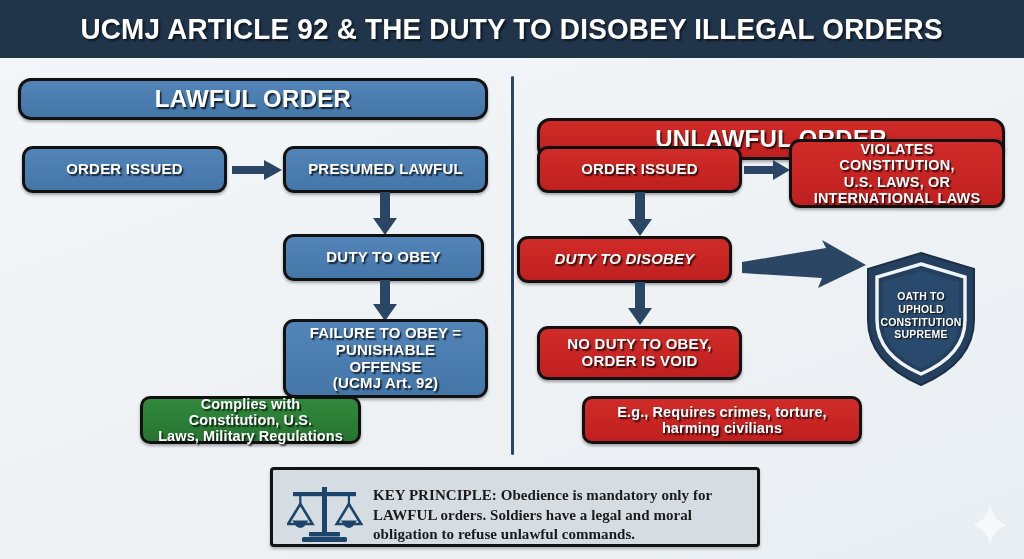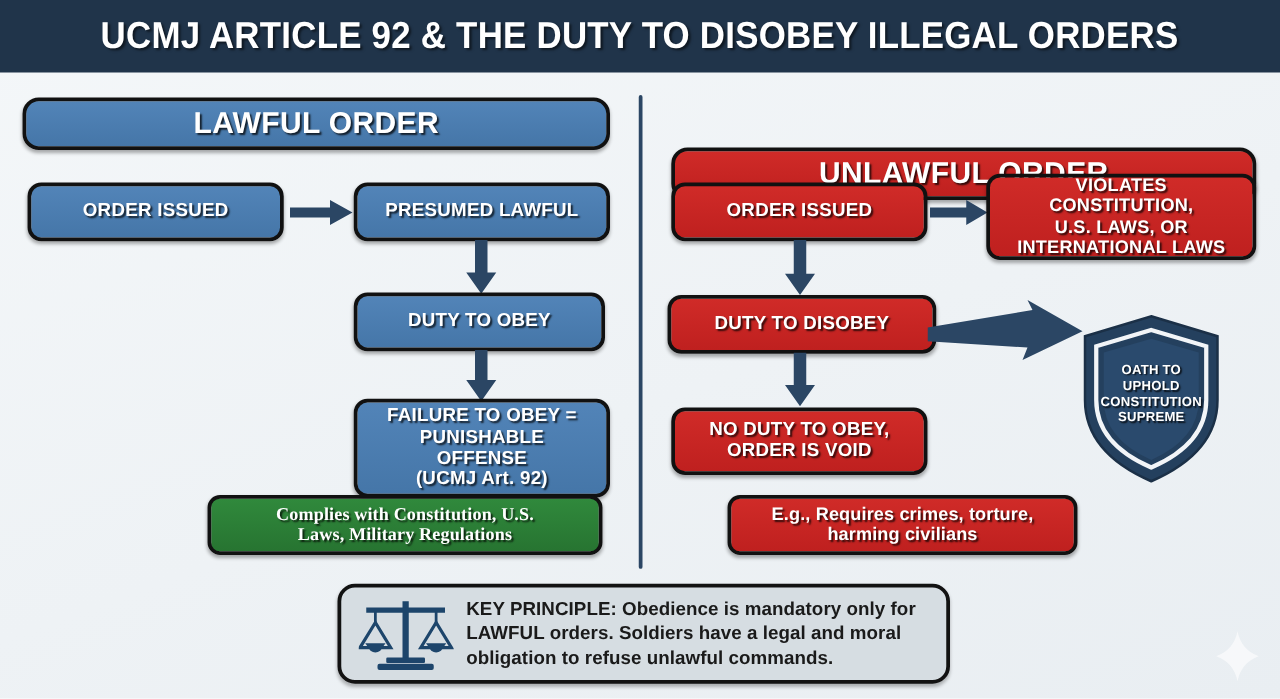--- a/index.html
+++ b/index.html
@@ -89,24 +89,25 @@
     pointer-events: none;
   }
 
   
   #key-principle {
     position: absolute;
     left: 270px; top: 467px;
     width: 490px; height: 80px;
     background: #d6dde2;
     border: 3px solid #121212;
-    border-radius: 14px;
-    display: flex; align-items: center;
+    border-radius: 4px;
+    display: flex; align-items: flex-end;
     padding: 0 14px;
     box-shadow: 0 2px 3px rgba(0,0,0,0.28);
+    font-family: Liberation Serif, serif;
   }
   #scales-icon { width: 76px; height: 62px; flex: 0 0 76px; }
   #scales-icon svg { display: block; }
   #key-principle-text {
     margin-left: 10px;
     color: #1a1a1a;
     font-size: 15px;
     font-weight: bold;
     line-height: 1.28;
     letter-spacing: 0.05px;
@@ -153,21 +154,21 @@
   <div class="arrow" style="left:372px; top:280px;">
     <svg width="26" height="42" viewBox="0 0 26 42">
       <path d="M8 0 L18 0 L18 24 L25 24 L13 41 L1 24 L8 24 Z" fill="#2b4664"></path>
     </svg>
   </div>
 
   <div class="node blue step" style="left:283px; top:319px; width:205px; height:79px; white-space:pre-line;">FAILURE TO OBEY =
 PUNISHABLE OFFENSE
 (UCMJ Art. 92)</div>
 
-  <div class="node green note" style="left:166px; top:396px; width:316px; height:48px; white-space:pre-line;font-family:Liberation Serif, serif;">Complies with Constitution, U.S.
+  <div class="node green note" style="left:140px; top:396px; width:221px; height:48px; white-space:pre-line;">Complies with Constitution, U.S.
 Laws, Military Regulations</div>
 
   <div class="node red col-header" style="left:537px; top:78px; width:468px; height:42px;margin-top:40px;">UNLAWFUL ORDER</div>
 
   <div class="node red step" style="left:537px; top:146px; width:205px; height:47px;">ORDER ISSUED</div>
 
   <div class="arrow" style="left:744px; top:158px;">
     <svg width="48" height="24" viewBox="0 0 48 24">
       <path d="M0 8 L29 8 L29 2 L46 12 L29 22 L29 16 L0 16 Z" fill="#2b4664"></path>
     </svg>
@@ -176,21 +177,21 @@
   <div class="node red step" style="left:789px; top:139px; width:216px; height:69px; white-space:pre-line; font-size:14.5px;">VIOLATES CONSTITUTION,
 U.S. LAWS, OR
 INTERNATIONAL LAWS</div>
 
   <div class="arrow" style="left:627px; top:192px;">
     <svg width="26" height="45" viewBox="0 0 26 45">
       <path d="M8 0 L18 0 L18 27 L25 27 L13 44 L1 27 L8 27 Z" fill="#2b4664"></path>
     </svg>
   </div>
 
-  <div class="node red step" style="left:534px; top:236px; width:215px; height:47px;">DUTY TO DISOBEY</div>
+  <div class="node red step" style="left:517px; top:236px; width:215px; height:47px;font-style:italic;">DUTY TO DISOBEY</div>
 
   <div class="arrow" style="left:742px; top:240px;">
     <svg width="126" height="56" viewBox="0 0 126 56">
       <path d="M0 22 L84 8 L80 0 L124 25 L76 48 L80 38 L0 33 Z" fill="#2b4664"></path>
     </svg>
   </div>
 
   <div class="arrow" style="left:627px; top:282px;">
     <svg width="26" height="44" viewBox="0 0 26 44">
       <path d="M8 0 L18 0 L18 26 L25 26 L13 43 L1 26 L8 26 Z" fill="#2b4664"></path>

